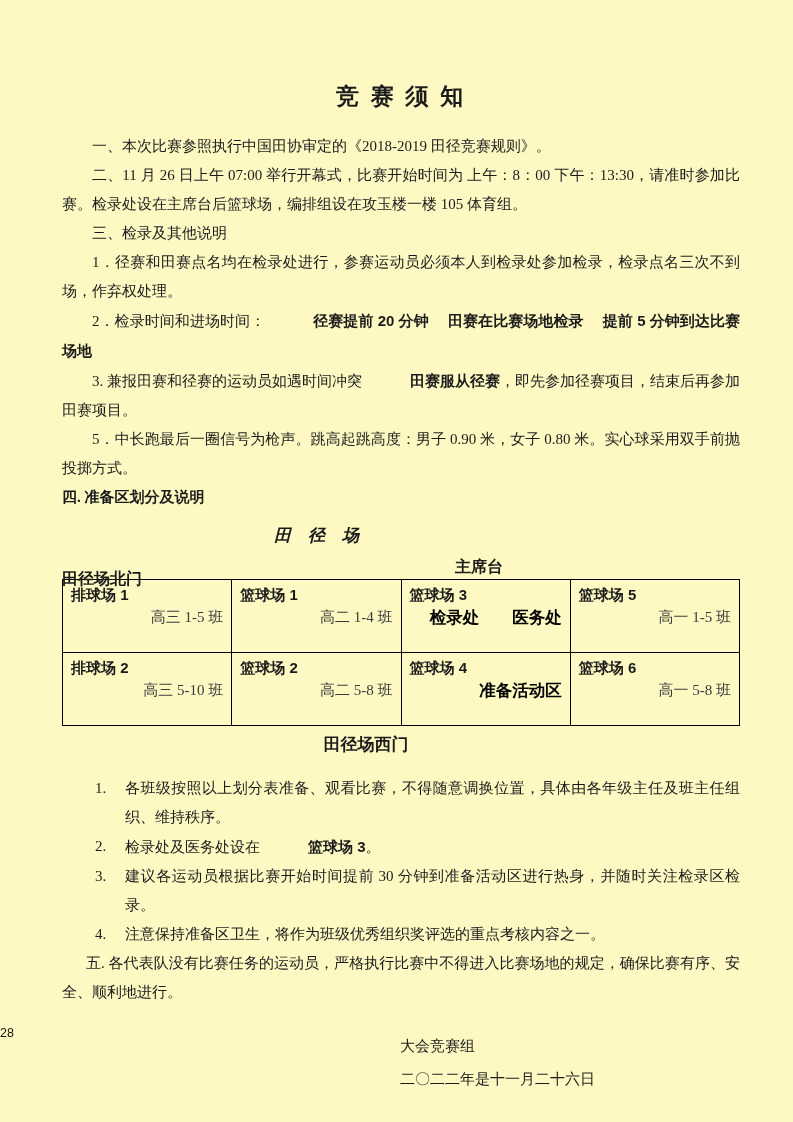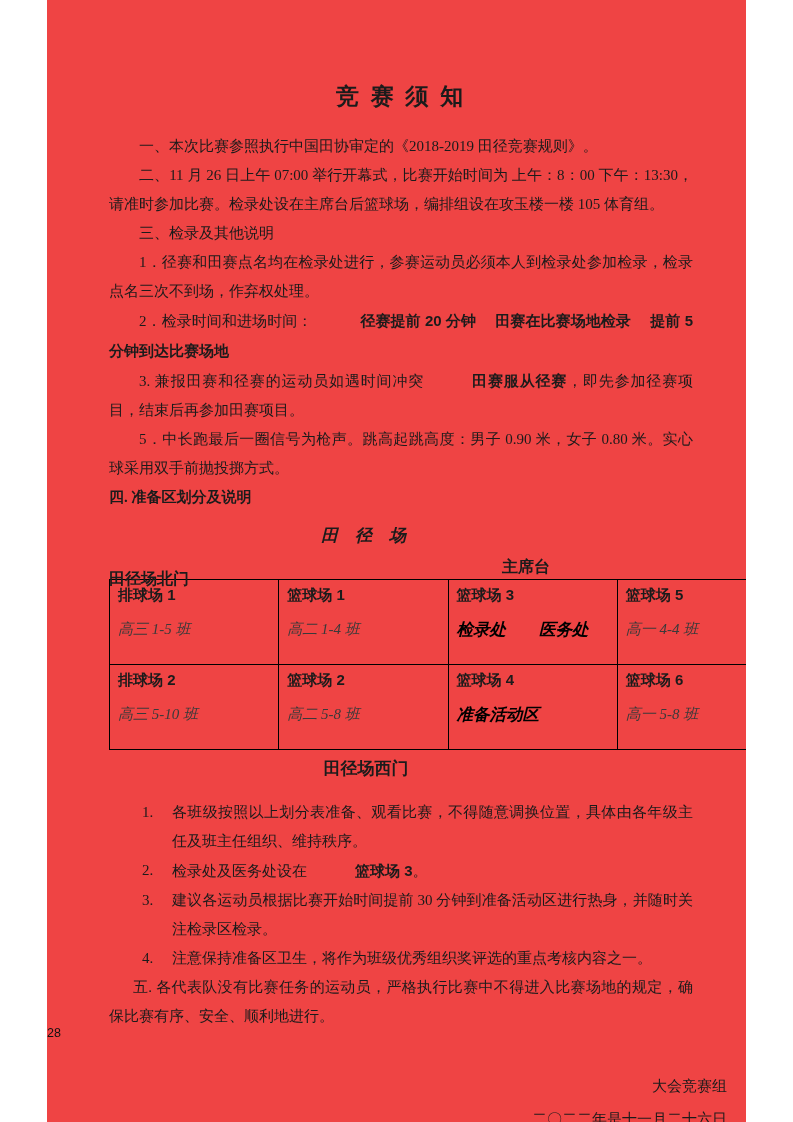--- a/index.html
+++ b/index.html
@@ -1,22 +1,22 @@
 <!DOCTYPE html>
 <html><head>
 <meta charset="utf-8">
 <style>
   * { box-sizing: border-box; }
   html,body { margin:0; padding:0; background:#ffffff; }
   .page {
     position: relative;
-    width: 699px;
+    width: 793px;
     height: 1122px;
     margin: 0 auto;
-    background: #ef4444;
+    background: #fef9c3;
     padding: 82px 53px 0 62px;
     font-family: "Liberation Serif", "DejaVu Serif", serif;
     color: #1b1b1b;
     overflow: hidden;
   }
   .doc-title {
     margin: 0 0 20px 0;
     text-align: center;
     font-size: 23px;
     font-weight: 600;
@@ -70,24 +70,23 @@
   .cell-title {
     font-family: "Liberation Sans", "DejaVu Sans", sans-serif;
     font-weight: bold;
     font-size: 15px;
     line-height: 22px;
     text-align: left;
   }
   .cell-value {
     font-size: 15px;
     line-height: 22px;
-    text-align: left;
+    text-align: right;
     color: #3a3a3a;
-    margin-top: 12px;
-    font-style: italic;
+    margin-top: 0;
   }
   .cell-value.bold {
     font-family: "Liberation Sans", "DejaVu Sans", sans-serif;
     font-weight: bold;
     font-size: 16.5px;
     color: #000;
   }
   .west-gate {
     text-align: center;
     font-family: "Liberation Sans", "DejaVu Sans", sans-serif;
@@ -99,24 +98,24 @@
   .wnote {
     position: relative;
     margin: 0;
     padding-left: 63px;
     font-size: 15px;
     line-height: 29px;
     text-align: justify;
   }
   .wnote .num { position: absolute; left: 33px; top: 0; }
   .signature {
-    margin-top: 39px;
+    margin-top: 23px;
     margin-left: 338px;
     width: 280px;
-    text-align: right;
+    text-align: left;
     font-size: 15px;
     line-height: 33px;
   }
   .pageno {
     position: absolute;
     left: 0; right: 0;
     bottom: 82px;
     text-align: left;
     font-family: "Liberation Sans", "DejaVu Sans", sans-serif;
     font-size: 12.5px;
@@ -158,21 +157,21 @@
       <td>
         <div class="cell-title">篮球场 1</div>
         <div class="cell-value">高二 1-4 班</div>
       </td>
       <td>
         <div class="cell-title">篮球场 3</div>
         <div class="cell-value bold">检录处　　医务处</div>
       </td>
       <td>
         <div class="cell-title">篮球场 5</div>
-        <div class="cell-value">高一 4-4 班</div>
+        <div class="cell-value">高一 1-5 班</div>
       </td>
     </tr>
     <tr>
       <td>
         <div class="cell-title">排球场 2</div>
         <div class="cell-value">高三 5-10 班</div>
       </td>
       <td>
         <div class="cell-title">篮球场 2</div>
         <div class="cell-value">高二 5-8 班</div>

